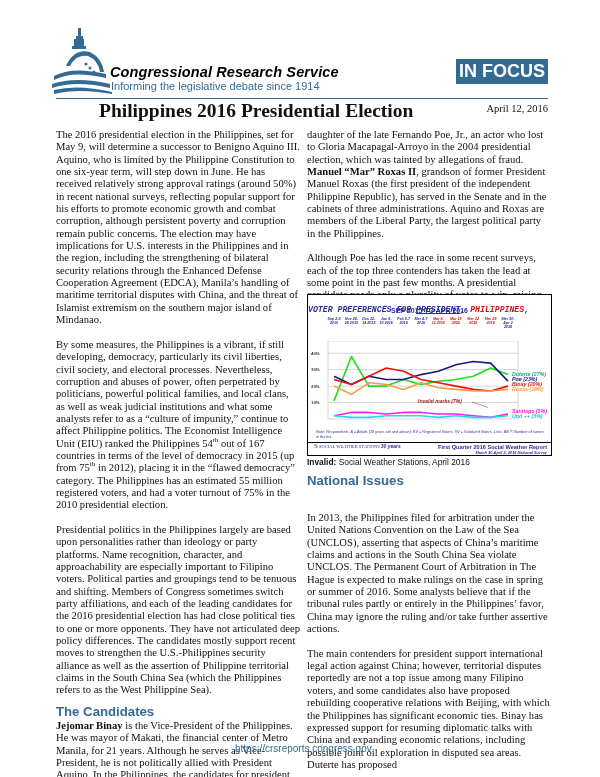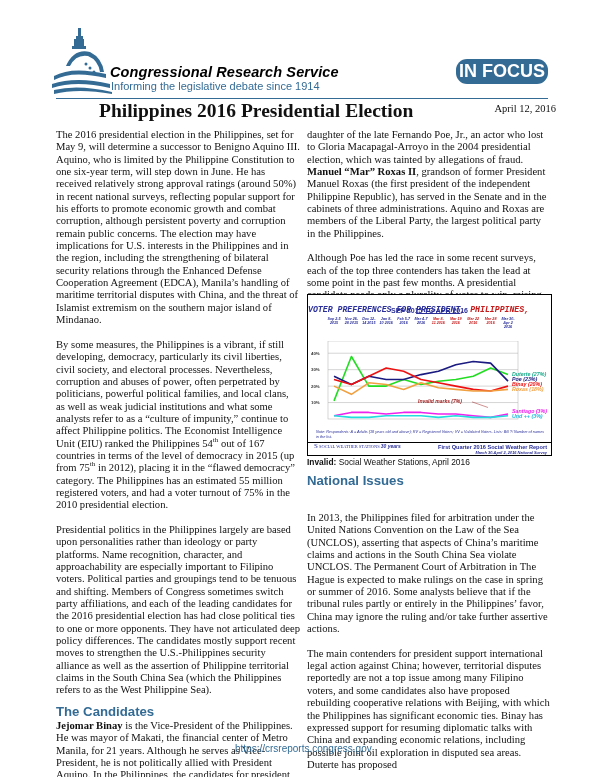--- a/index.html
+++ b/index.html
@@ -1,23 +1,23 @@
 <!DOCTYPE html>
 <html><head>
 <meta charset="utf-8">
 <style>
   html, body { margin:0; padding:0; background:#fff; }
   body { width:600px; height:777px; position:relative; overflow:hidden; font-family:"Liberation Serif", serif; color:#111; }
   .abs { position:absolute; }
   .header-logo { left:52px; top:28px; width:60px; height:68px; }
   .brand-name { left:110px; top:64px; font-family:"Liberation Sans", sans-serif; font-weight:bold; font-style:italic; font-size:14.5px; color:#000000; letter-spacing:0.1px; }
   .brand-tag { left:111px; top:80px; font-family:"Liberation Sans", sans-serif; font-size:11px; color:#336b95; }
-  .infocus { left:456px; top:59px; width:92px; height:25px; background:#336b95; color:#fff; font-family:"Liberation Sans", sans-serif; font-weight:bold; font-size:18px; line-height:25px; text-align:center;border-radius:11px; }
+  .infocus { left:456px; top:59px; width:92px; height:25px; background:#336b95; color:#fff; font-family:"Liberation Sans", sans-serif; font-weight:bold; font-size:18px; line-height:25px; text-align:center; }
   .rule { left:56px; top:98px; width:492px; height:1px; background:#336b95; }
-  .date { right:44px; top:103px; font-size:10.5px; }
+  .date { right:52px; top:103px; font-size:10.5px; }
   .title { left:56px; top:102px; font-size:19.5px; font-weight:bold;margin-left:43px; }
   .col { font-size:10.6px; line-height:12.35px; text-align:left; }
   .col p { margin:0 0 12.35px 0; }
   .col-left { left:56px; top:129px; width:244px; }
   .col-right { left:307px; top:129px; width:244px; }
   .h2 { font-family:"Liberation Sans", sans-serif; font-weight:bold; color:#336b95; font-size:13.2px; line-height:14px; margin:0 0 1px 0; }
   .h3 { font-family:"Liberation Sans", sans-serif; font-weight:bold; color:#336b95; font-size:10.6px; line-height:12px; }
   .figure { left:307px; top:294px; width:243px; height:160px; border:1px solid #000; background:#fff; overflow:hidden; }
   .source { left:307px; top:457px; font-family:"Liberation Sans", sans-serif; font-size:8.4px; }
   .source b { font-weight:bold; }

